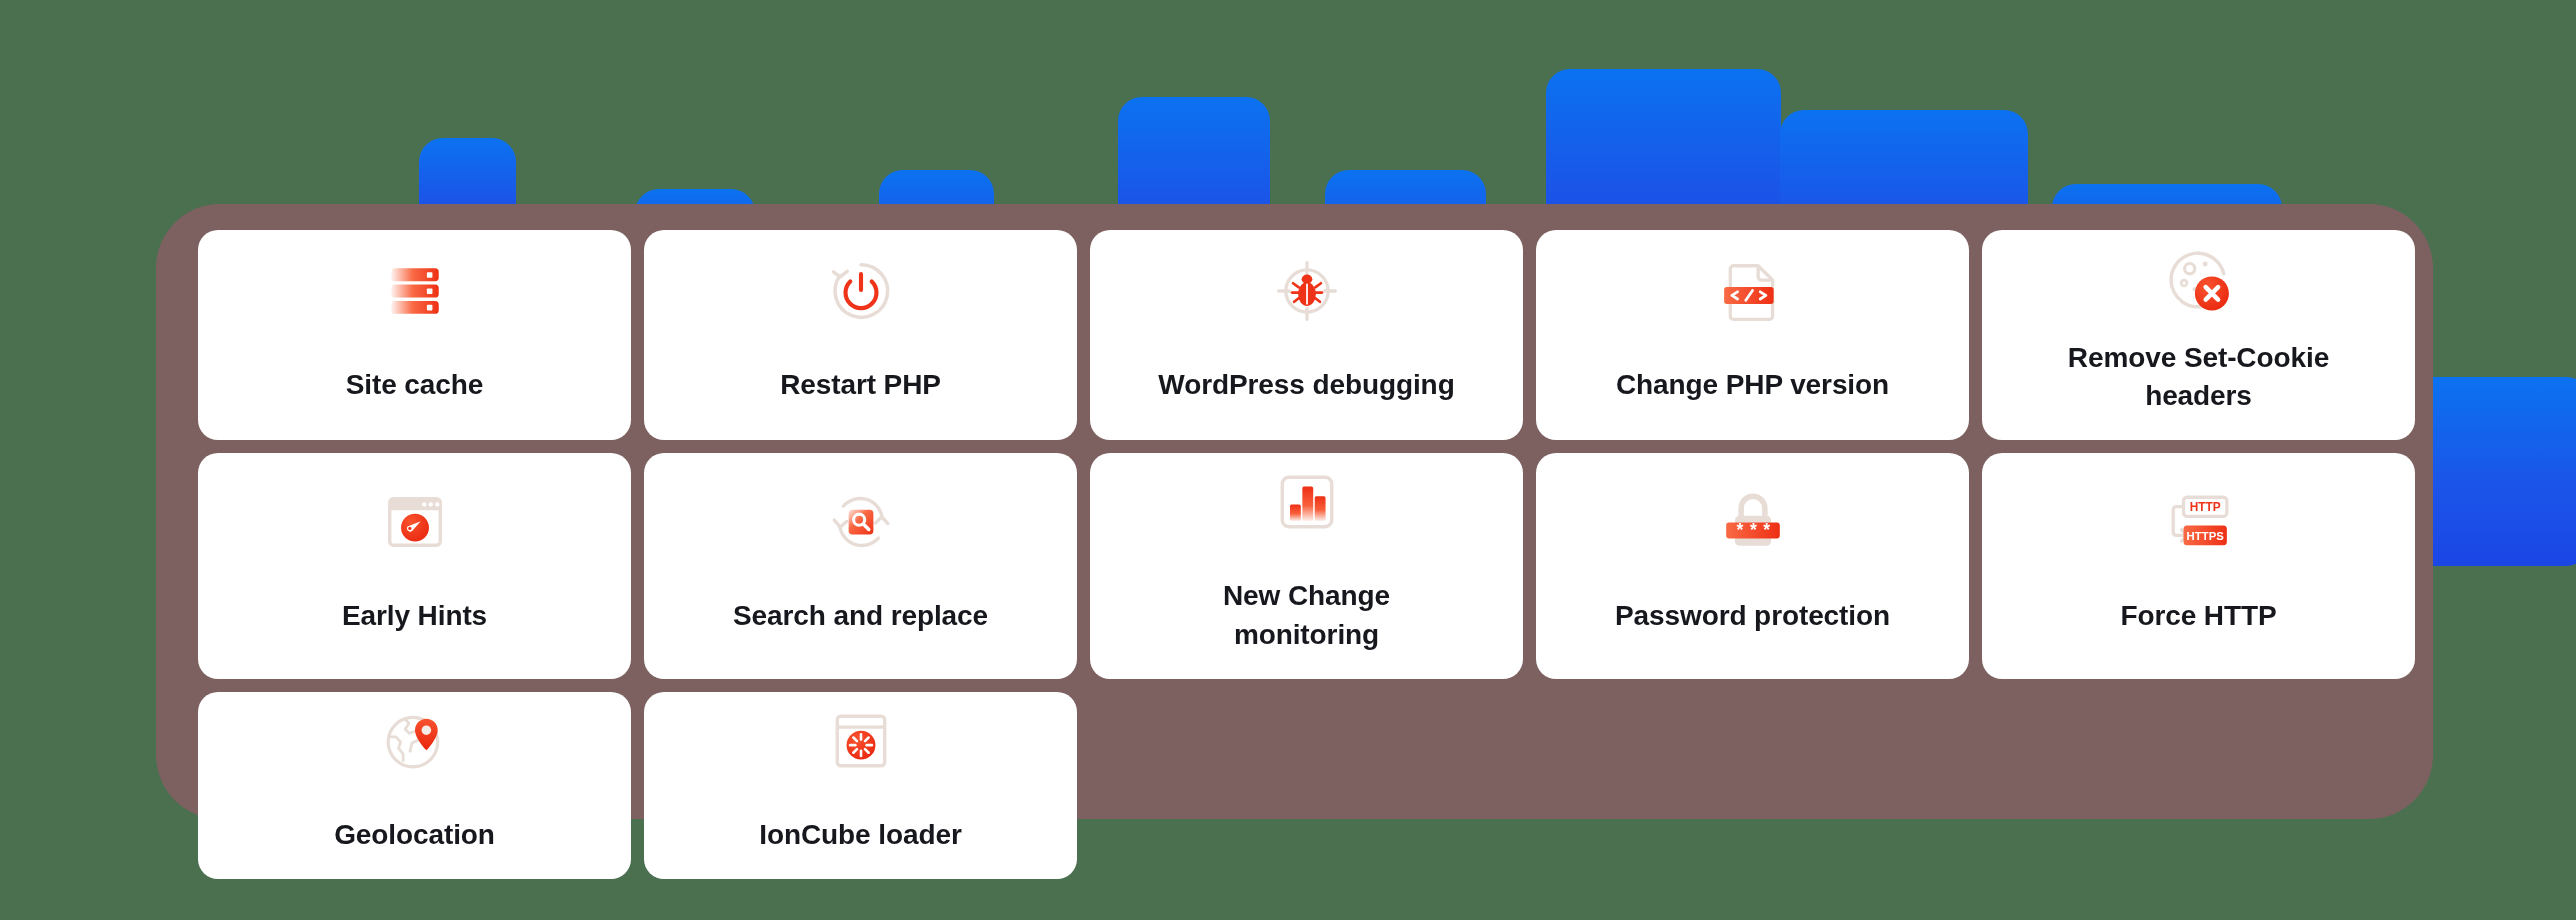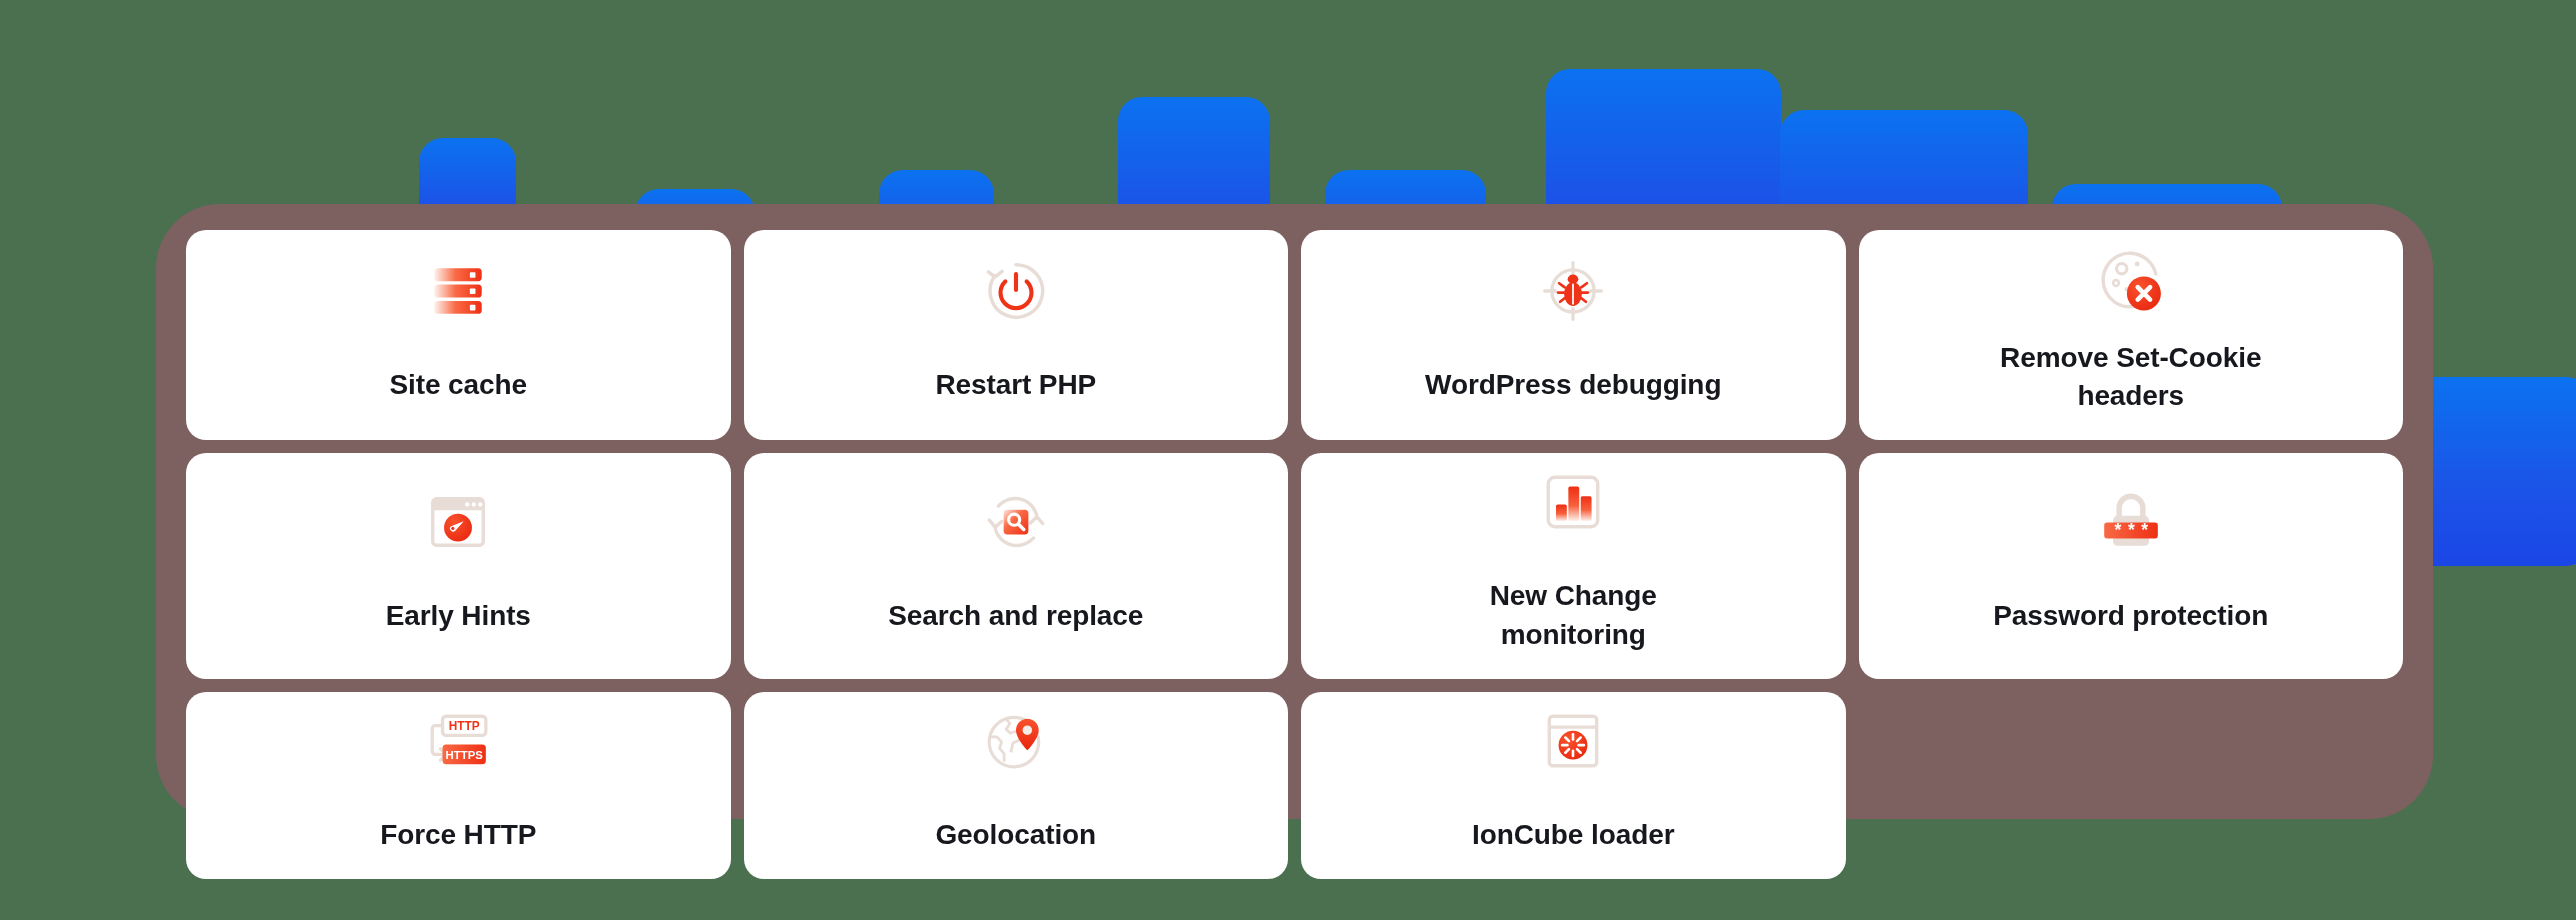--- a/index.html
+++ b/index.html
@@ -36,26 +36,26 @@
     width: 2277px;
     height: 615px;
     border-radius: 64px;
     background: #7d6160;
     z-index: 2;
   }
 
   
   #card-grid {
     position: absolute;
-    left: 186px;
+    left: 198px;
     top: 230px;
     width: 2217px;
     height: 563px;
     display: grid;
-    grid-template-columns: repeat(4, 1fr);
+    grid-template-columns: repeat(5, 1fr);
     grid-template-rows: repeat(2, 1fr);
     gap: 13px 13px;
     z-index: 3;
   }
 
   .card {
     background: #ffffff;
     border-radius: 20px;
     display: flex;
     flex-direction: column;
@@ -158,20 +158,41 @@
       <line x1="19.5" y1="42.5" x2="24.5" y2="38.5"></line>
       <line x1="44.5" y1="42.5" x2="39.5" y2="38.5"></line>
     </g>
     <ellipse cx="32" cy="20.5" rx="5.2" ry="4.4" fill="#ef3318"></ellipse>
     <ellipse cx="32" cy="35" rx="8.6" ry="11.5" fill="#ef3318"></ellipse>
     <line x1="32" y1="25" x2="32" y2="45" stroke="#ffffff" stroke-width="1.7"></line>
   </svg>
       </div>
       <div class="card-label">WordPress debugging</div>
     </div>
+    <div class="card">
+      <div class="card-icon">
+        <svg viewBox="0 0 64 64" xmlns="http://www.w3.org/2000/svg">
+    <defs>
+            <linearGradient id="gCode" x1="0" y1="0" x2="1" y2="0">
+      <stop offset="0" stop-color="#f96a45"></stop>
+              <stop offset="1" stop-color="#ee2f14"></stop>
+    </linearGradient>
+          </defs>
+    <path d="M13 7.5 h24 l14 14 v35 a3 3 0 0 1 -3 3 h-35 a3 3 0 0 1 -3 -3 v-46 a3 3 0 0 1 3 -3 z" fill="#ffffff" stroke="#e8ddd6" stroke-width="3.2" stroke-linejoin="round"></path>
+    <path d="M37 7.5 v11 a3 3 0 0 0 3 3 h11" fill="none" stroke="#e8ddd6" stroke-width="3.2" stroke-linejoin="round"></path>
+    <rect x="4" y="28" width="48" height="16.5" rx="2.6" fill="url(#gCode)"></rect>
+    <g fill="none" stroke="#ffffff" stroke-width="2.7" stroke-linecap="round" stroke-linejoin="round">
+      <polyline points="17,32.8 11.5,36.3 17,39.8"></polyline>
+      <polyline points="39,32.8 44.5,36.3 39,39.8"></polyline>
+      <line x1="31.5" y1="31.5" x2="25" y2="41"></line>
+    </g>
+  </svg>
+      </div>
+      <div class="card-label">Change PHP version</div>
+    </div>
     <div class="card two-line">
       <div class="card-icon">
         <svg viewBox="0 0 64 64" xmlns="http://www.w3.org/2000/svg">
     <defs>
             <radialGradient id="gX" cx="0.35" cy="0.3" r="0.85">
       <stop offset="0" stop-color="#f9522e"></stop>
               <stop offset="1" stop-color="#e8250d"></stop>
     </radialGradient>
           </defs>
     <path d="M32 6 A26 26 0 1 0 52.5 46.5" fill="none" stroke="#e8ddd6" stroke-width="3.3" stroke-linecap="round"></path>

